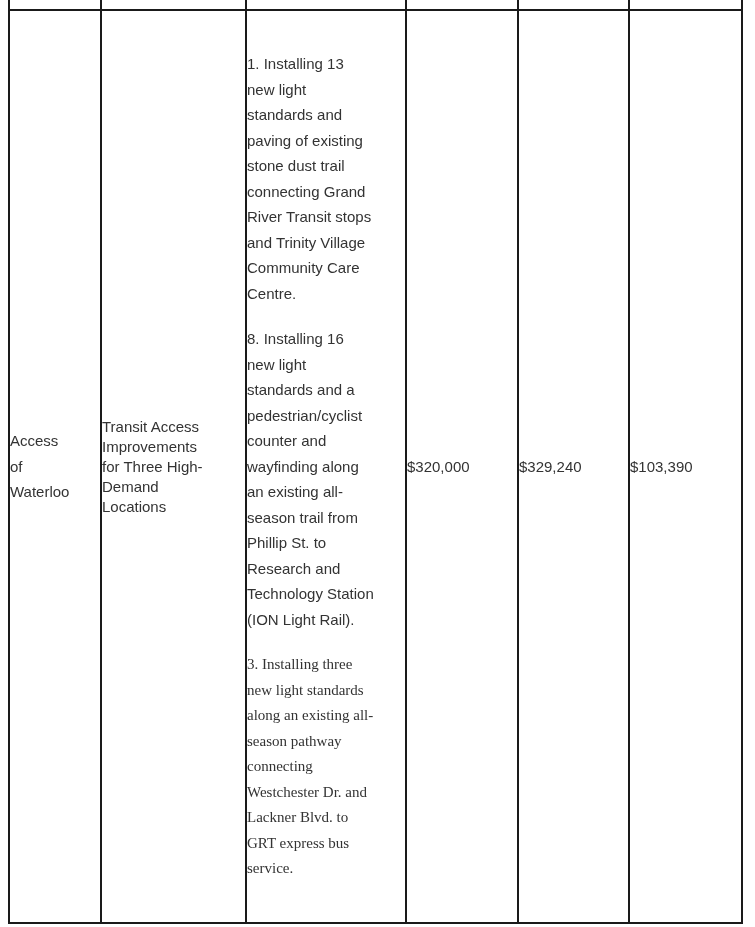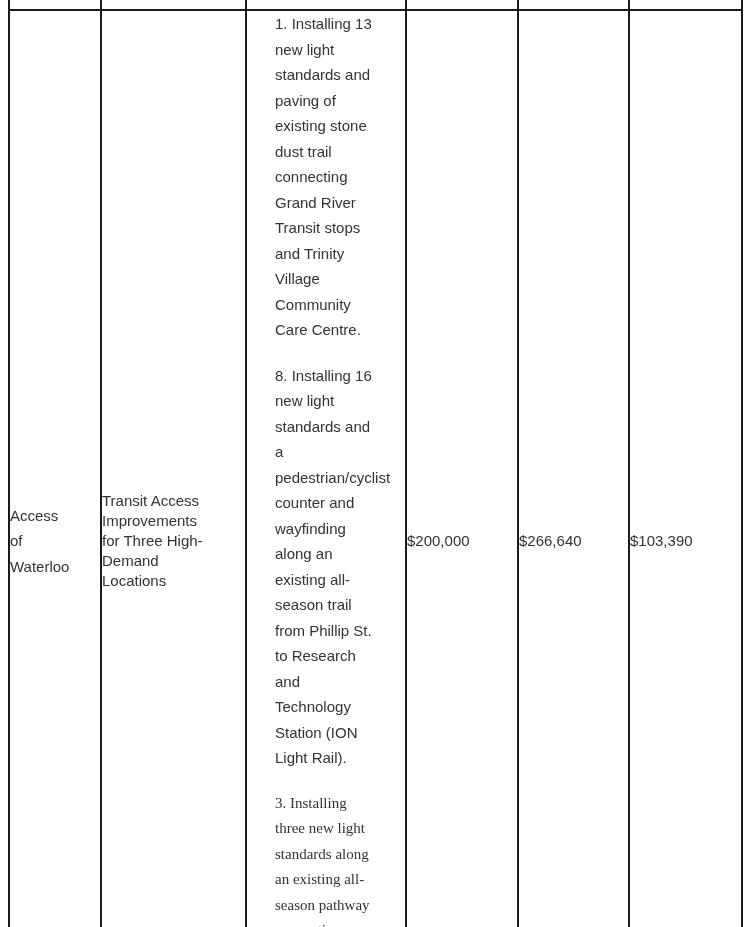--- a/index.html
+++ b/index.html
@@ -36,21 +36,21 @@
 
   td.region-cell  { padding-left: 14px; }
   td.project-cell { padding-left: 10px; }
   td.desc-cell    { padding-left: 8px;  }
   td.amount-cell  { padding-left: 8px;  }
 
   .wrap-region  { width: 62px;  line-height: 25.5px; }
   .wrap-project { width: 110px; line-height: 20px; }
   .wrap-desc    { width: 127px; line-height: 25.5px; }
 
-  .wrap-desc p { margin: 0 0 20px 0; padding-left: 28px; }
+  .wrap-desc p { margin: 0 0 20px 0; }
   .wrap-desc p:last-child { margin-bottom: 0; font-family: Liberation Serif, serif; }
 
   .amount { line-height: 25.5px; white-space: nowrap; }
 </style>
 </head>
 <body>
 
 <table class="projects">
   <colgroup>
     <col style="width:92px">
@@ -77,23 +77,23 @@
       <div class="wrap-project">Transit Access Improvements for Three High-Demand Locations</div>
     </td>
     <td class="desc-cell">
       <div class="wrap-desc">
         <p>1. Installing 13 new light standards and paving of existing stone dust trail connecting Grand River Transit stops and Trinity Village Community Care Centre.</p>
         <p>8. Installing 16 new light standards and a pedestrian/cyclist counter and wayfinding along an existing all-season trail from Phillip St. to Research and Technology Station (ION Light Rail).</p>
         <p>3. Installing three new light standards along an existing all-season pathway connecting Westchester Dr. and Lackner Blvd. to GRT express bus service.</p>
       </div>
     </td>
     <td class="amount-cell">
-      <span class="amount">$200,000</span>
+      <span class="amount">$320,000</span>
     </td>
     <td class="amount-cell">
-      <span class="amount">$266,640</span>
+      <span class="amount">$329,240</span>
     </td>
     <td class="amount-cell">
       <span class="amount">$103,390</span>
     </td>
   </tr>
 </tbody>
   </table>
 
 </body></html>

